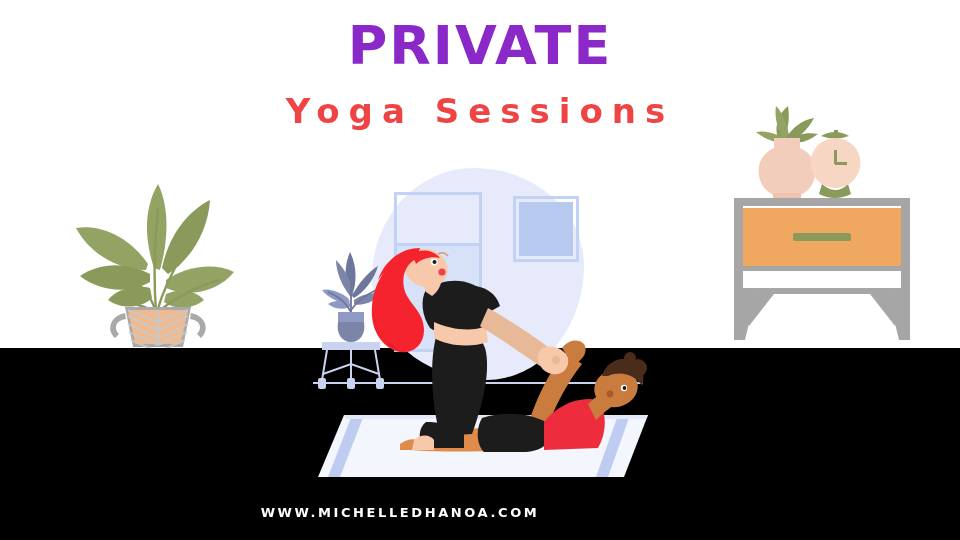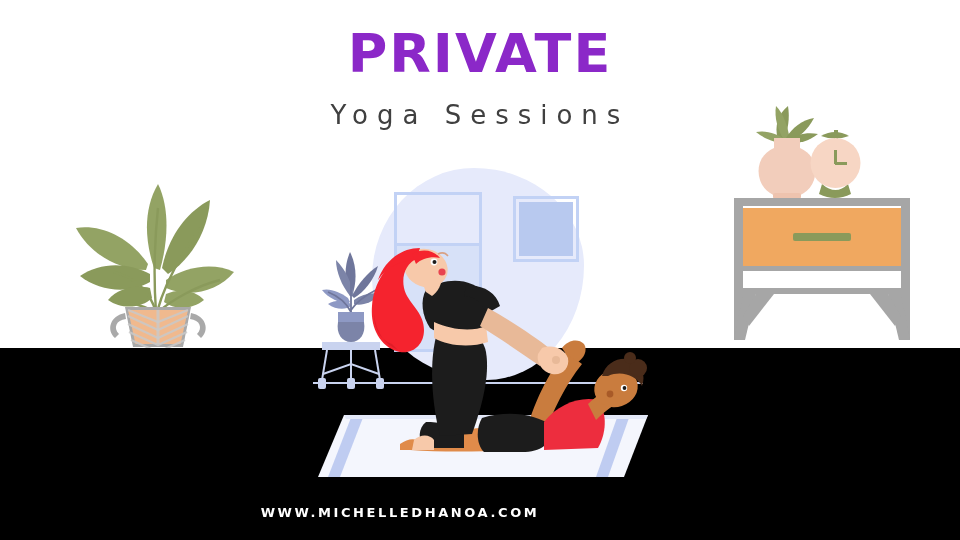--- a/index.html
+++ b/index.html
@@ -113,27 +113,27 @@
     text-align: center;
     pointer-events: none;
   }
   .title-main {
     font-family: "DejaVu Sans", sans-serif;
     font-size: 54px;
     font-weight: bold;
     color: #8B28C8;
     letter-spacing: 2px;
     line-height: 1.05;
-    margin: 8px;
+    margin: 0;
   }
   .title-sub {
     font-family: "DejaVu Sans", sans-serif;
-    font-size: 26px;
-    font-weight: normal;
-    color: #404040;
+    font-size: 34px;
+    font-weight: bold;
+    color: #ef4444;
     letter-spacing: 9px;
     margin: 18px 0 0 0;
     line-height: 1.1;
   }
   .footer-url {
     position: absolute;
     left: 0; top: 505px;
     width: 800px;
     text-align: center;
     font-family: "DejaVu Sans", sans-serif;

